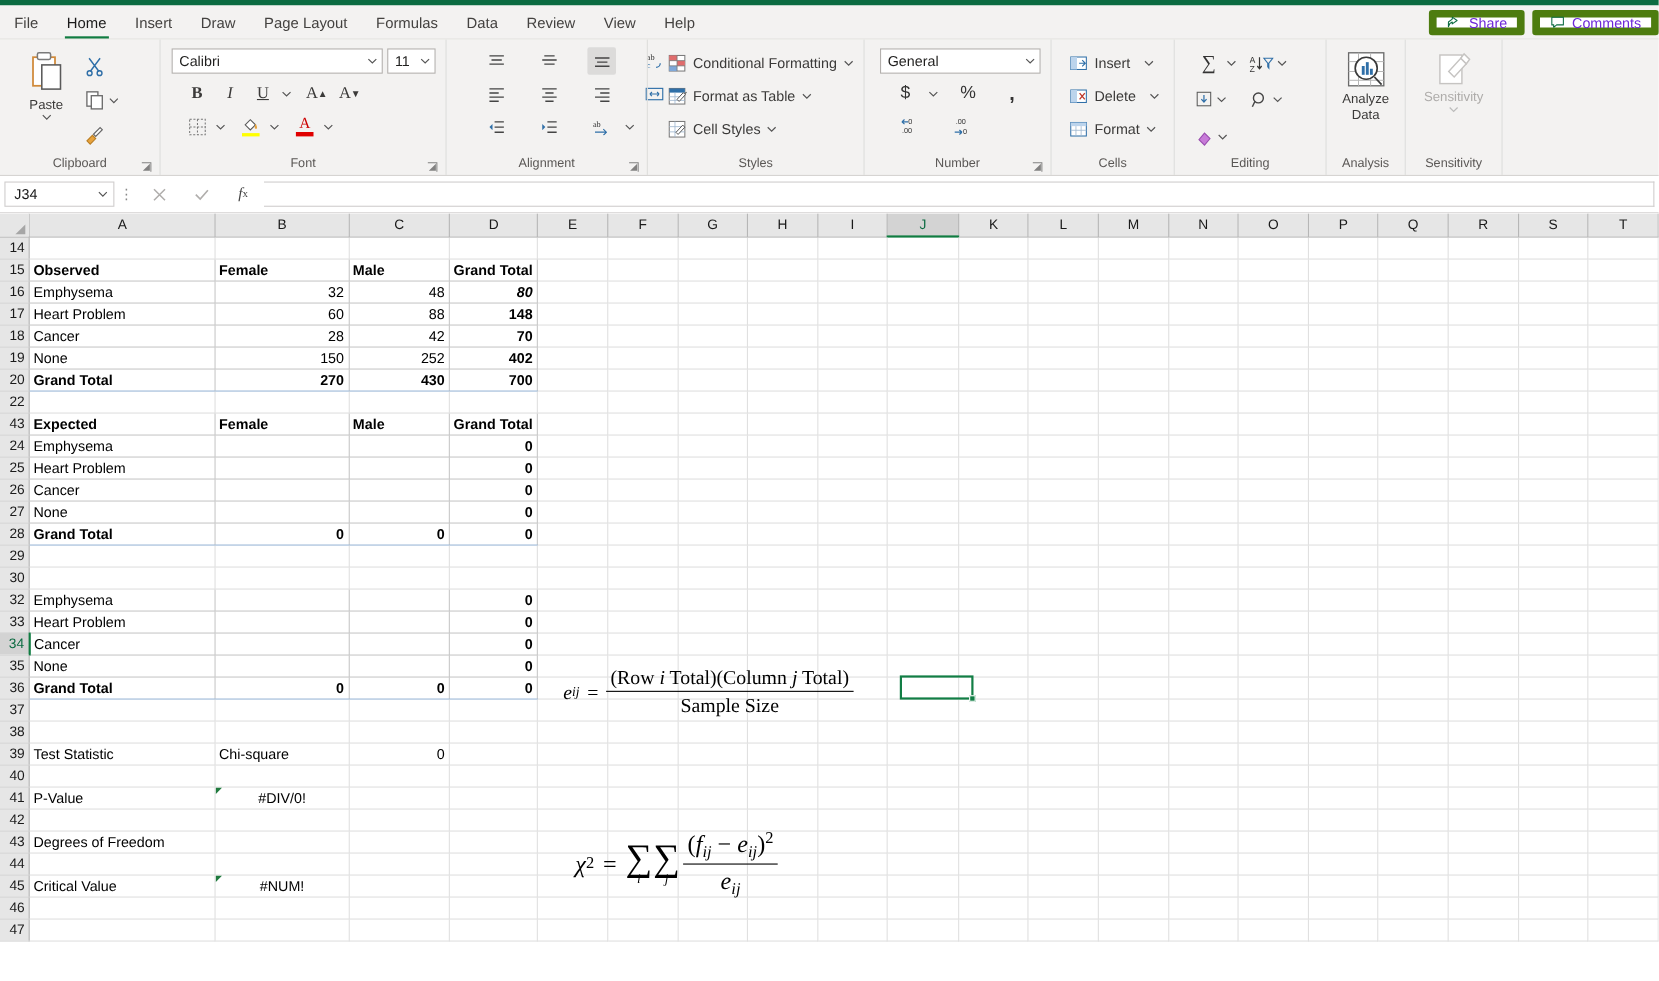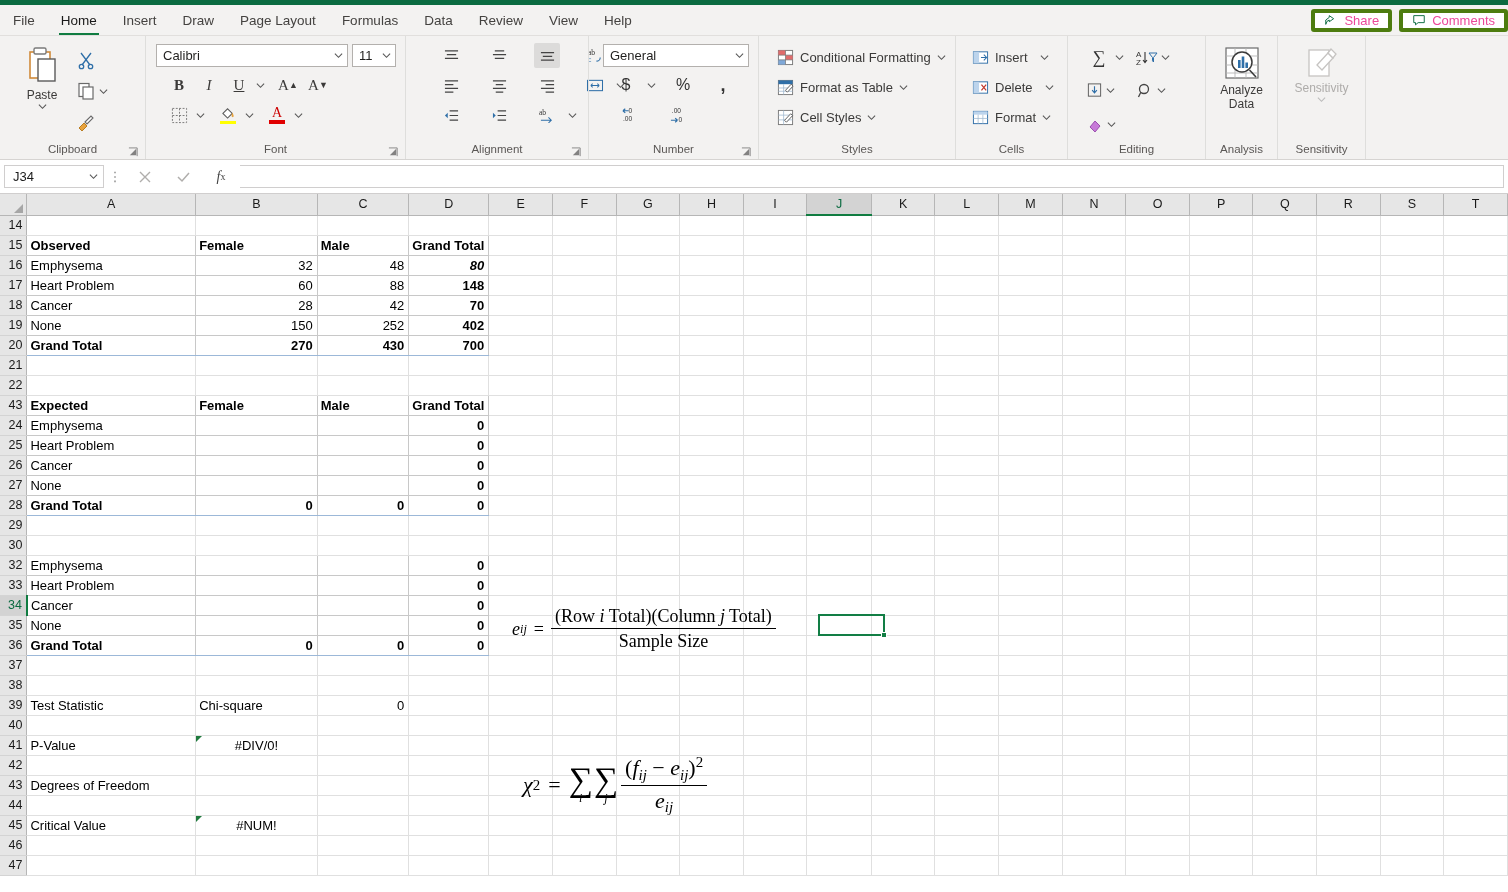--- a/index.html
+++ b/index.html
@@ -32,23 +32,23 @@
   .tab.active::after {
     content: ""; position: absolute; left: 11px; right: 11px; bottom: 0;
     height: 2.5px; background: #107c41;
   }
   .tabstrip-right {
     margin-left: auto; display: flex; align-items: center; gap: 7px;
     padding-right: 0px;
   }
   .tb-btn {
     display: flex; align-items: center; gap: 6px;
-    border: 4px solid #4d7c0f; background: #ffffff;
+    border: 7px solid #4d7c0f; background: #ffffff;
     border-radius: 3px; padding: 3px 9px; height: 23px;
-    font-size: 13px; color: #ec4899; white-space: nowrap;
+    font-size: 13px; color: #6d28d9; white-space: nowrap;
   }
 
   
   .ribbon {
     height: 124px; background: #f3f2f1;
     display: flex; align-items: stretch;
     border-bottom: 1px solid #d6d4d2;
     position: relative;
   }
   .rgroup {
@@ -445,70 +445,20 @@
               <path d="M3 14 L14 14 M11 11 L14 14 L11 17" stroke="#2f6fa8" stroke-width="1.1" fill="none"></path>
             </svg>
           </div>
           <svg class="chev" viewBox="0 0 10 10" style="margin-left:-14px;">
               <path d="M1 3 L5 7 L9 3" fill="none" stroke="#555" stroke-width="1.2"></path>
             </svg>
         </div>
       </div>
     </div>
     <div class="rgroup-label">Alignment</div>
-    <svg class="dialog-launcher" viewBox="0 0 12 12">
-      <path d="M1 1 H10 V10" fill="none" stroke="#666" stroke-width="1"></path>
-        <path d="M2 9 L9 9 L9 2 Z" fill="#666"></path>
-    </svg>
-  </div>
-
-  <div class="rgroup" style="width:170px;">
-    <div class="rgroup-body">
-      <div class="num-rows" style="padding-left:8px;">
-        <div class="num-row">
-          <div class="combo" style="width:146px;">
-            <span>General</span>
-            <svg class="chev" viewBox="0 0 10 10">
-                <path d="M1 3 L5 7 L9 3" fill="none" stroke="#555" stroke-width="1.2"></path>
-              </svg>
-          </div>
-        </div>
-        <div class="num-row" style="gap:8px;padding-left:10px;">
-          <div class="ic" style="font-size:16px;color:#333;">
-              <span>$</span>
-            </div>
-          <svg class="chev" viewBox="0 0 10 10">
-              <path d="M1 3 L5 7 L9 3" fill="none" stroke="#555" stroke-width="1.2"></path>
-            </svg>
-          <div class="ic" style="font-size:16px;color:#333;margin-left:6px;">
-              <span>%</span>
-            </div>
-          <div class="ic" style="font-size:18px;color:#333;margin-left:6px;font-weight:bold;">
-              <span>,</span>
-            </div>
-        </div>
-        <div class="num-row" style="gap:22px;padding-left:14px;">
-          <div class="ic">
-            <svg width="22" height="17" viewBox="0 0 23 18">
-              <path d="M10 4 L4 4 M4 4 L6.5 1.8 M4 4 L6.5 6.2" stroke="#2f6fa8" stroke-width="1.2" fill="none"></path>
-              <text x="10" y="6" font-size="7" fill="#333" font-family="Liberation Sans, sans-serif">0</text>
-              <text x="4" y="15" font-size="7" fill="#333" font-family="Liberation Sans, sans-serif">.00</text>
-            </svg>
-          </div>
-          <div class="ic">
-            <svg width="22" height="17" viewBox="0 0 23 18">
-              <text x="5" y="6" font-size="7" fill="#333" font-family="Liberation Sans, sans-serif">.00</text>
-              <path d="M4 14 L11 14 M11 14 L8.5 11.8 M11 14 L8.5 16.2" stroke="#2f6fa8" stroke-width="1.2" fill="none"></path>
-              <text x="12" y="16" font-size="7" fill="#333" font-family="Liberation Sans, sans-serif">0</text>
-            </svg>
-          </div>
-        </div>
-      </div>
-    </div>
-    <div class="rgroup-label">Number</div>
     <svg class="dialog-launcher" viewBox="0 0 12 12">
       <path d="M1 1 H10 V10" fill="none" stroke="#666" stroke-width="1"></path>
         <path d="M2 9 L9 9 L9 2 Z" fill="#666"></path>
     </svg>
   </div>
 
   <div class="rgroup" style="width:197px;">
     <div class="rgroup-body">
       <div class="menu-rows" style="padding-left:8px;">
         <div class="menu-row">
@@ -543,20 +493,70 @@
             <path d="M8 12 L14.5 5 L16.5 7 L10 14 Z" fill="#fff" stroke="#4a4a4a" stroke-width=".9"></path>
           </svg>
           <span>Cell Styles</span>
           <svg class="chev" viewBox="0 0 10 10">
               <path d="M1 3 L5 7 L9 3" fill="none" stroke="#555" stroke-width="1.2"></path>
             </svg>
         </div>
       </div>
     </div>
     <div class="rgroup-label">Styles</div>
+  </div>
+
+  <div class="rgroup" style="width:170px;">
+    <div class="rgroup-body">
+      <div class="num-rows" style="padding-left:8px;">
+        <div class="num-row">
+          <div class="combo" style="width:146px;">
+            <span>General</span>
+            <svg class="chev" viewBox="0 0 10 10">
+                <path d="M1 3 L5 7 L9 3" fill="none" stroke="#555" stroke-width="1.2"></path>
+              </svg>
+          </div>
+        </div>
+        <div class="num-row" style="gap:8px;padding-left:10px;">
+          <div class="ic" style="font-size:16px;color:#333;">
+              <span>$</span>
+            </div>
+          <svg class="chev" viewBox="0 0 10 10">
+              <path d="M1 3 L5 7 L9 3" fill="none" stroke="#555" stroke-width="1.2"></path>
+            </svg>
+          <div class="ic" style="font-size:16px;color:#333;margin-left:6px;">
+              <span>%</span>
+            </div>
+          <div class="ic" style="font-size:18px;color:#333;margin-left:6px;font-weight:bold;">
+              <span>,</span>
+            </div>
+        </div>
+        <div class="num-row" style="gap:22px;padding-left:14px;">
+          <div class="ic">
+            <svg width="22" height="17" viewBox="0 0 23 18">
+              <path d="M10 4 L4 4 M4 4 L6.5 1.8 M4 4 L6.5 6.2" stroke="#2f6fa8" stroke-width="1.2" fill="none"></path>
+              <text x="10" y="6" font-size="7" fill="#333" font-family="Liberation Sans, sans-serif">0</text>
+              <text x="4" y="15" font-size="7" fill="#333" font-family="Liberation Sans, sans-serif">.00</text>
+            </svg>
+          </div>
+          <div class="ic">
+            <svg width="22" height="17" viewBox="0 0 23 18">
+              <text x="5" y="6" font-size="7" fill="#333" font-family="Liberation Sans, sans-serif">.00</text>
+              <path d="M4 14 L11 14 M11 14 L8.5 11.8 M11 14 L8.5 16.2" stroke="#2f6fa8" stroke-width="1.2" fill="none"></path>
+              <text x="12" y="16" font-size="7" fill="#333" font-family="Liberation Sans, sans-serif">0</text>
+            </svg>
+          </div>
+        </div>
+      </div>
+    </div>
+    <div class="rgroup-label">Number</div>
+    <svg class="dialog-launcher" viewBox="0 0 12 12">
+      <path d="M1 1 H10 V10" fill="none" stroke="#666" stroke-width="1"></path>
+        <path d="M2 9 L9 9 L9 2 Z" fill="#666"></path>
+    </svg>
   </div>
 
   <div class="rgroup" style="width:112px;">
     <div class="rgroup-body">
       <div class="cells-rows" style="padding-left:6px;">
         <div class="cells-row">
           <svg width="17" height="17" viewBox="0 0 18 18">
             <rect x="1.5" y="3" width="15" height="12" fill="#fff" stroke="#2f6fa8" stroke-width="1"></rect>
             <rect x="1.5" y="3" width="6" height="12" fill="#bcd4ec"></rect>
             <path d="M9.5 9 H15 M12.5 6 L15.5 9 L12.5 12" stroke="#2f6fa8" stroke-width="1.1" fill="none"></path>
@@ -896,43 +896,20 @@
           <td class="cell" style="width: 64px;"></td>
           <td class="cell" style="width: 64px;"></td>
           <td class="cell" style="width: 64px;"></td>
           <td class="cell" style="width: 64px;"></td>
           <td class="cell" style="width: 64px;"></td>
           <td class="cell" style="width: 64px;"></td>
           <td class="cell" style="width: 64px;"></td>
           <td class="cell" style="width: 64px;"></td>
         </tr>
         <tr style="height: 20px;">
-          <td class="rowh">21</td>
-          <td class="cell" style="width: 169px;"></td>
-          <td class="cell" style="width: 122px;"></td>
-          <td class="cell" style="width: 92px;"></td>
-          <td class="cell" style="width: 80px;"></td>
-          <td class="cell" style="width: 64px;"></td>
-          <td class="cell" style="width: 64px;"></td>
-          <td class="cell" style="width: 64px;"></td>
-          <td class="cell" style="width: 64px;"></td>
-          <td class="cell" style="width: 64px;"></td>
-          <td class="cell" style="width: 65px;"></td>
-          <td class="cell" style="width: 64px;"></td>
-          <td class="cell" style="width: 64px;"></td>
-          <td class="cell" style="width: 64px;"></td>
-          <td class="cell" style="width: 64px;"></td>
-          <td class="cell" style="width: 64px;"></td>
-          <td class="cell" style="width: 64px;"></td>
-          <td class="cell" style="width: 64px;"></td>
-          <td class="cell" style="width: 64px;"></td>
-          <td class="cell" style="width: 64px;"></td>
-          <td class="cell" style="width: 64px;"></td>
-        </tr>
-        <tr style="height: 20px;">
           <td class="rowh">22</td>
           <td class="cell" style="width: 169px;"></td>
           <td class="cell" style="width: 122px;"></td>
           <td class="cell" style="width: 92px;"></td>
           <td class="cell" style="width: 80px;"></td>
           <td class="cell" style="width: 64px;"></td>
           <td class="cell" style="width: 64px;"></td>
           <td class="cell" style="width: 64px;"></td>
           <td class="cell" style="width: 64px;"></td>
           <td class="cell" style="width: 64px;"></td>

